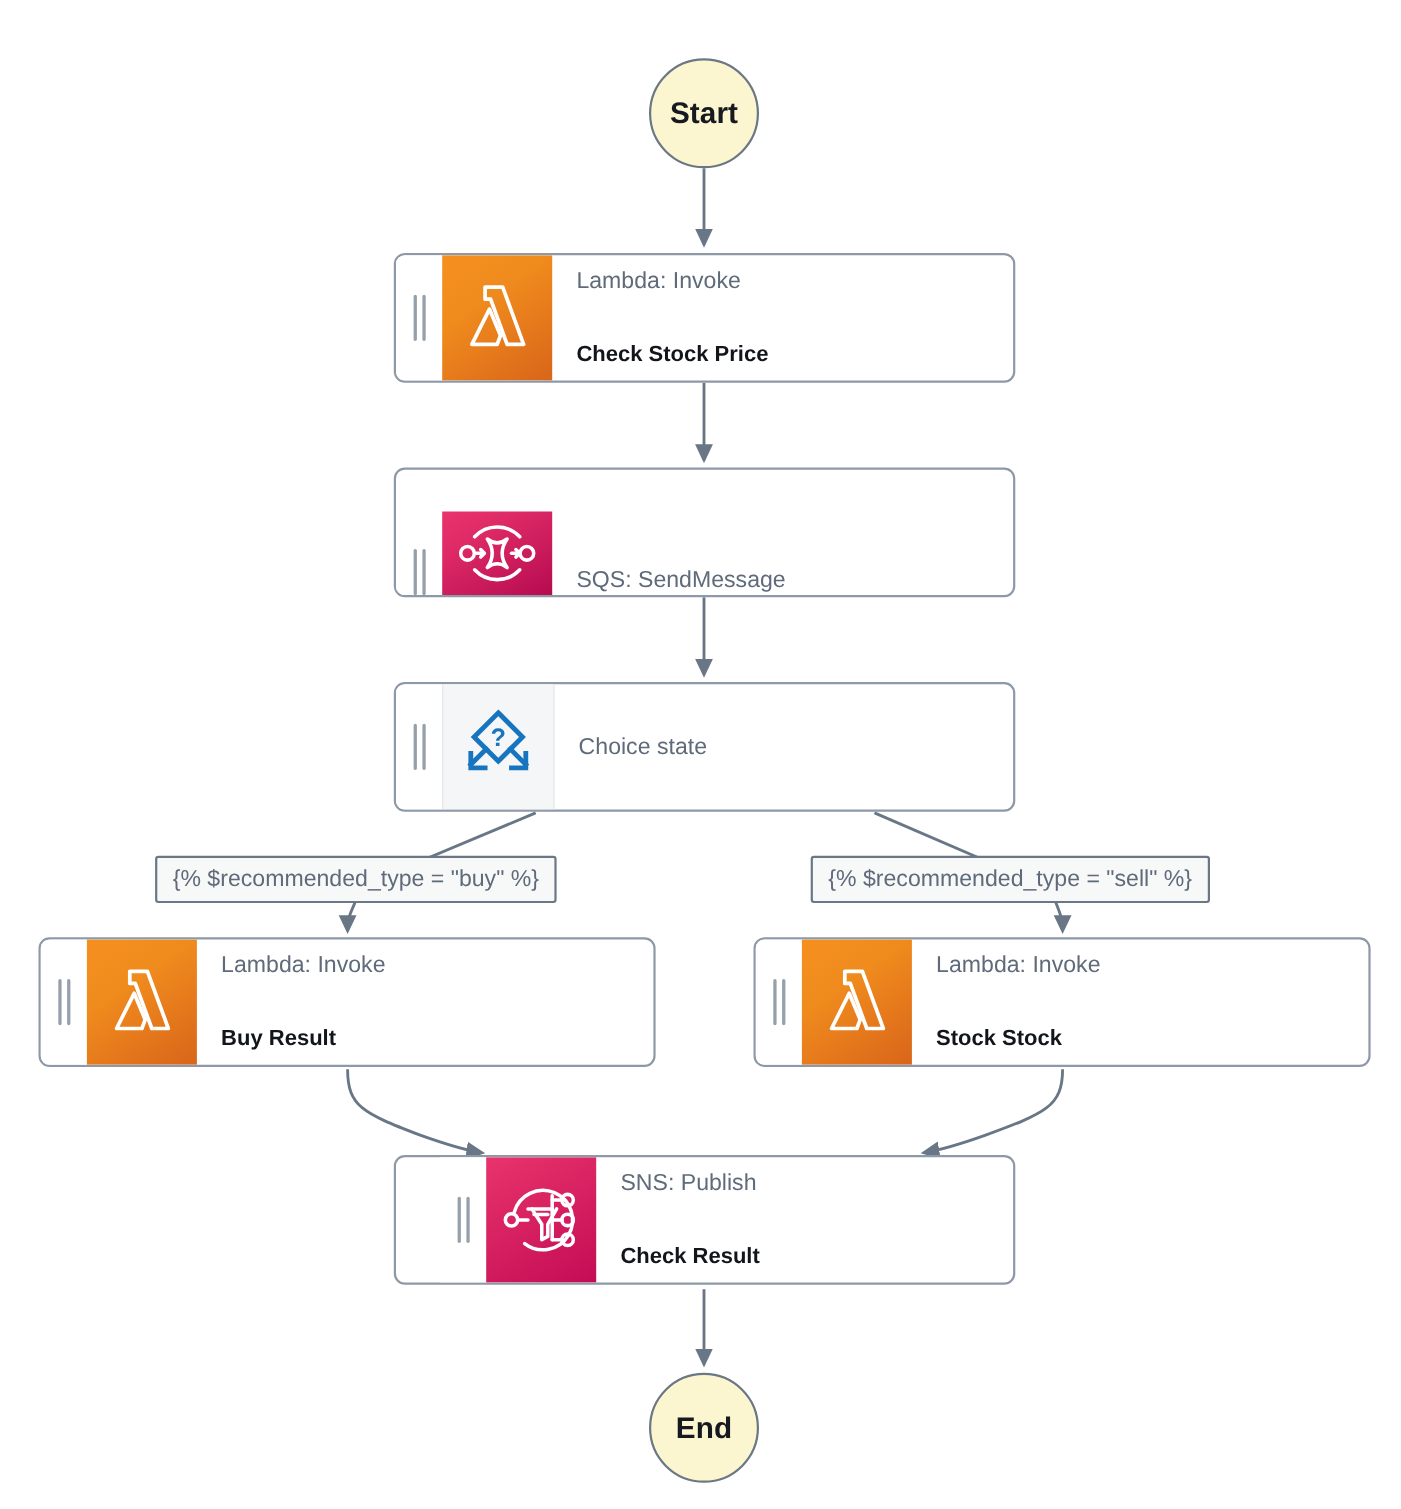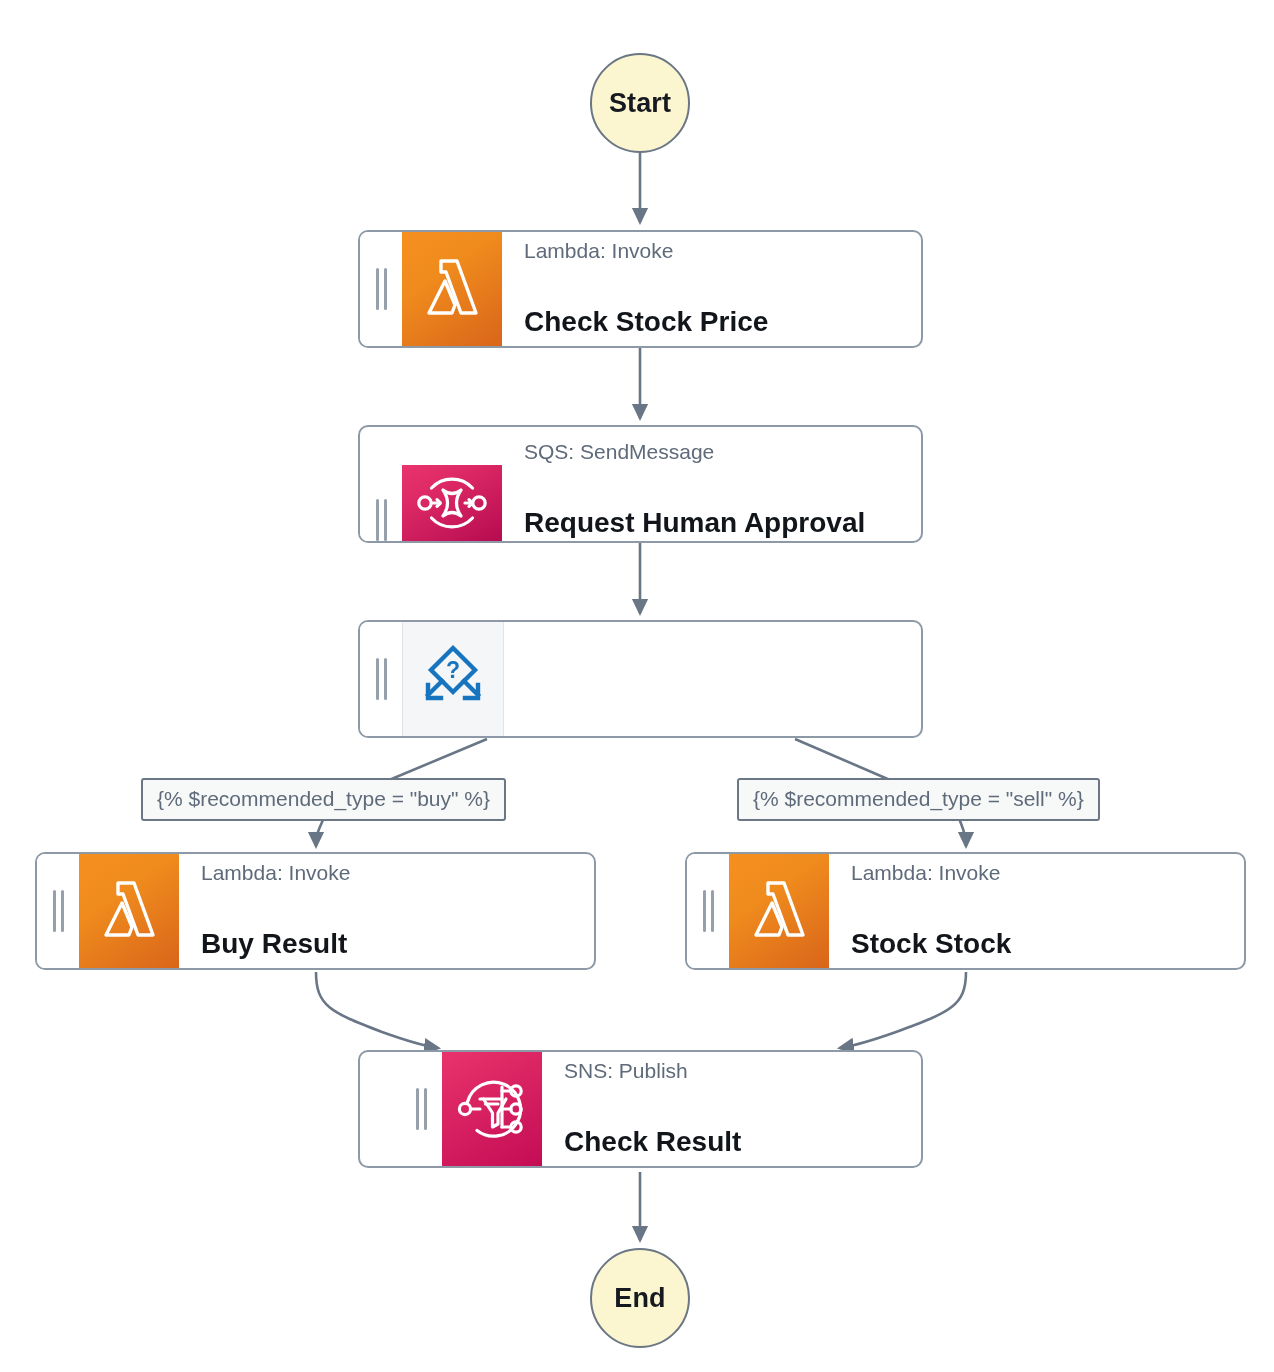--- a/index.html
+++ b/index.html
@@ -108,21 +108,21 @@
     min-width: 0;
     gap: 38px;
   }
   .node .labels .subtitle {
     font-size: 21px;
     color: #5f6b7a;
     line-height: 1.24;
     white-space: nowrap;
   }
   .node .labels .title {
-    font-size: 28px;
+    font-size: 20px;
     font-weight: 700;
     color: #12161b;
     line-height: 1.3;
     margin-top: 2px;
     white-space: nowrap;
   }
 
   
   .chip {
     position: absolute;
@@ -207,40 +207,40 @@
         <circle cx="65" cy="38" r="6.2"></circle>
         <path d="M29 25 Q 38 38 29 51 Q 38 44 47 51 Q 38 38 47 25 Q 38 32 29 25 Z"></path>
         <path d="M19 38 H 25"></path>
         <path d="M23 34.6 L 26.4 38 L 23 41.4"></path>
         <path d="M51 38 H 57"></path>
         <path d="M55 34.6 L 58.4 38 L 55 41.4"></path>
       </svg>
     </div>
     <div class="labels">
       <div class="subtitle">SQS: SendMessage</div>
-      <div class="title">Request Human Approval</div>
     </div>
   </div>
 
   <div class="node" style="left:358px; top:620px; width:565px;">
     <div class="handle">
         <i></i>
         <i></i>
       </div>
     <div class="iconbox choice">
       <svg width="72" height="74" viewBox="0 0 72 74" fill="none" stroke="#1775c0" stroke-width="4.4" stroke-linecap="square" stroke-linejoin="miter">
         <path d="M36 6 L58 28 L36 50 L14 28 Z"></path>
         <path d="M25 39 L11 53"></path>
         <path d="M47 39 L61 53"></path>
         <path d="M11 43 L11 56 L24 56"></path>
         <path d="M61 43 L61 56 L48 56"></path>
         <text x="36" y="36" font-family="Liberation Sans, sans-serif" font-size="23" font-weight="bold" fill="#1775c0" stroke="none" text-anchor="middle">?</text>
       </svg>
     </div>
     <div class="labels">
+      <div class="subtitle">Choice state</div>
     </div>
   </div>
 
   <div class="chip" style="left:141px; top:778px;">{% $recommended_type = "buy" %}</div>
   <div class="chip" style="left:737px; top:778px;">{% $recommended_type = "sell" %}</div>
 
   <div class="node" style="left:35px; top:852px; width:561px;">
     <div class="handle">
         <i></i>
         <i></i>

